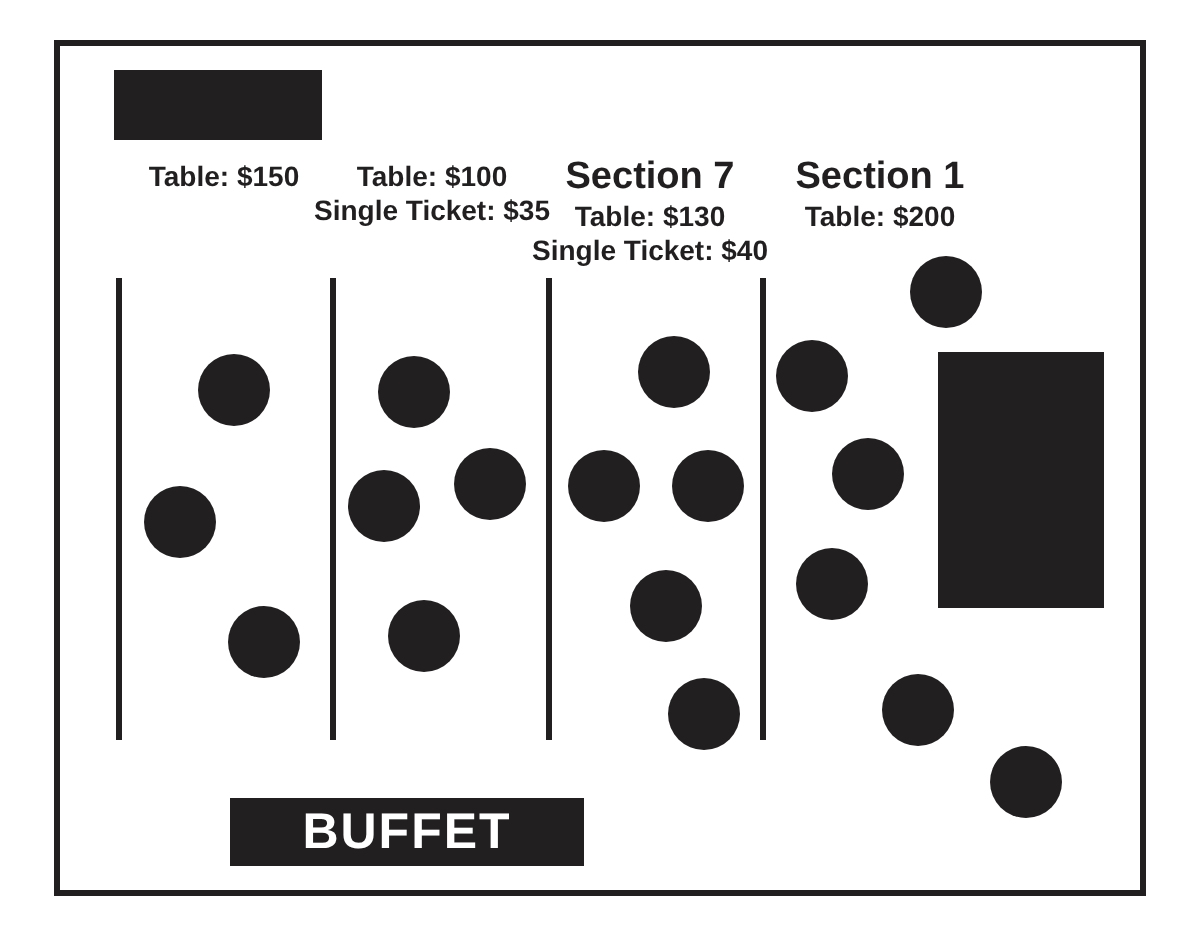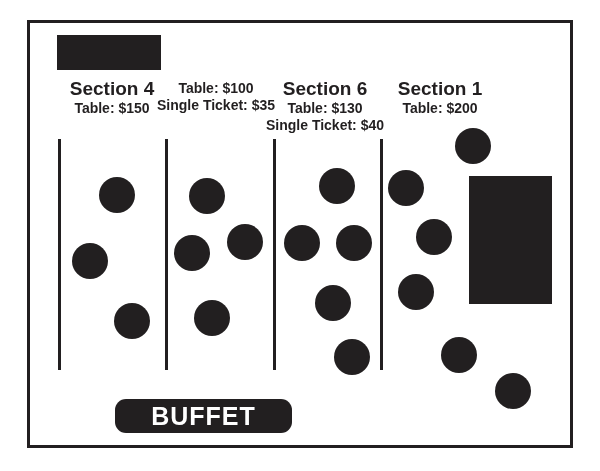--- a/index.html
+++ b/index.html
@@ -62,44 +62,42 @@
     left: 115px; top: 399px;
     width: 177px; height: 34px;
     background: var(--ink);
     color: #ffffff;
     display: flex;
     align-items: center;
     justify-content: center;
     font-size: 25px;
     font-weight: 600;
     letter-spacing: 1px;
-    border-radius: 11px;
   }
 </style>
 </head>
 <body>
 
 <div class="canvas">
   <div class="frame"></div>
 
   <div class="stage"></div>
   <div class="head-table"></div>
 
   <div class="section-header s4">
-    <div class="sec-title">Section 4</div>
     <div class="sec-sub">Table: $150</div>
   </div>
 
   <div class="section-header s3">
     <div class="sec-sub">Table: $100</div>
     <div class="sec-sub">Single Ticket: $35</div>
   </div>
 
   <div class="section-header s2">
-    <div class="sec-title">Section 6</div>
+    <div class="sec-title">Section 7</div>
     <div class="sec-sub">Table: $130</div>
     <div class="sec-sub">Single Ticket: $40</div>
   </div>
 
   <div class="section-header s1">
     <div class="sec-title">Section 1</div>
     <div class="sec-sub">Table: $200</div>
     <div class="sec-sub"></div>
   </div>
 

